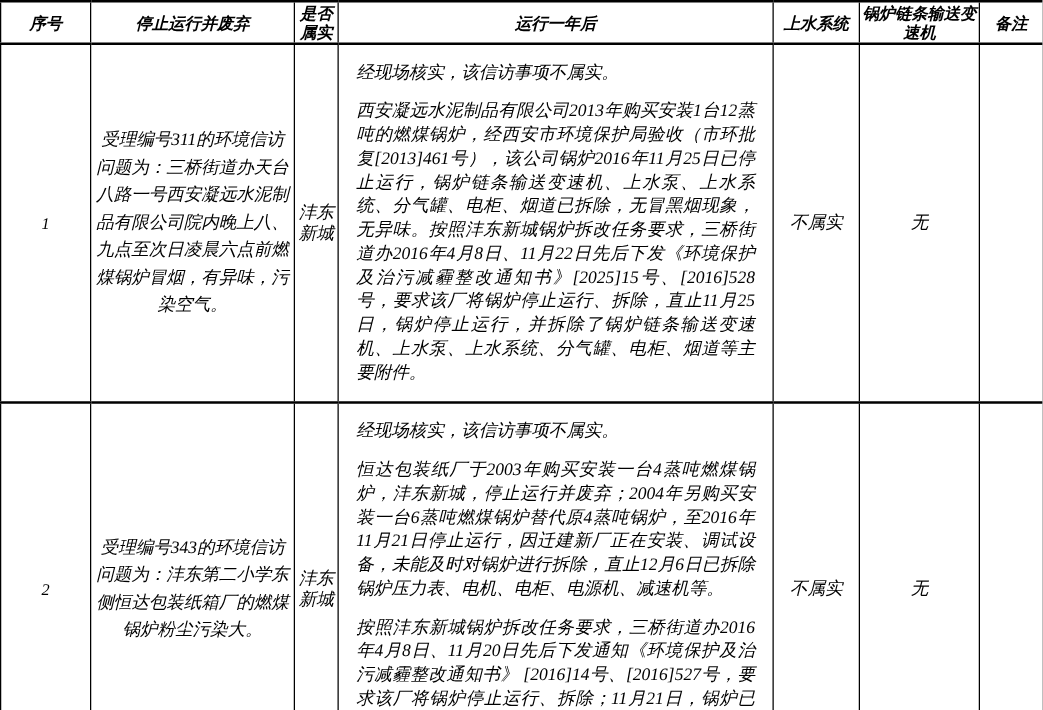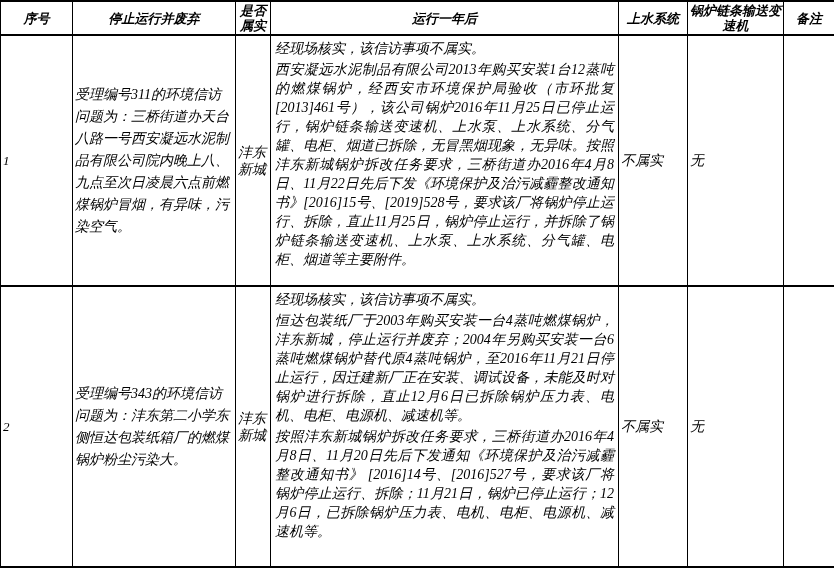--- a/index.html
+++ b/index.html
@@ -34,37 +34,37 @@
   thead th {
     font-weight: bold;
     font-size: 13px;
     line-height: 15px;
     text-align: center;
     vertical-align: middle;
     height: 30px;
     padding: 0 1px;
   }
   td.center {
-    text-align: left;
+    text-align: center;
     vertical-align: middle;
     font-size: 14px;
     line-height: 22px;
   }
   td.serial   { font-size: 13px; }
   td.problem  { padding: 2px 6px; }
   td.district { padding: 2px 1px; line-height: 17px; letter-spacing: 0; }
   td.investigation {
     text-align: justify;
     text-justify: inter-ideograph;
     vertical-align: top;
     font-size: 14px;
     line-height: 19px;
     padding: 2px 3px 2px 3px;
   }
-  td.investigation p { margin: 2px; }
+  td.investigation p { margin: 12px; }
   tr.row-1 { height: 251px; }
   thead tr { height: 32px; }
 </style>
 </head>
 <body>
 
 <table class="report">
   <colgroup>
     <col style="width:72px">
     <col style="width:163px">
@@ -85,21 +85,21 @@
       <th>备注</th>
     </tr>
   </thead>
   <tbody>
     <tr class="row-1">
       <td class="center serial">1</td>
       <td class="center problem">受理编号311的环境信访问题为：三桥街道办天台八路一号西安凝远水泥制品有限公司院内晚上八、九点至次日凌晨六点前燃煤锅炉冒烟，有异味，污染空气。</td>
       <td class="center district">沣东新城</td>
       <td class="investigation">
         <p>经现场核实，该信访事项不属实。</p>
-        <p>西安凝远水泥制品有限公司2013年购买安装1台12蒸吨的燃煤锅炉，经西安市环境保护局验收（市环批复[2013]461号），该公司锅炉2016年11月25日已停止运行，锅炉链条输送变速机、上水泵、上水系统、分气罐、电柜、烟道已拆除，无冒黑烟现象，无异味。按照沣东新城锅炉拆改任务要求，三桥街道办2016年4月8日、11月22日先后下发《环境保护及治污减霾整改通知书》[2016]15号、[2019]528号，要求该厂将锅炉停止运行、拆除，直止11月25日，锅炉停止运行，并拆除了锅炉链条输送变速机、上水泵、上水系统、分气罐、电柜、烟道等主要附件。</p>
+        <p>西安凝远水泥制品有限公司2013年购买安装1台12蒸吨的燃煤锅炉，经西安市环境保护局验收（市环批复[2013]461号），该公司锅炉2016年11月25日已停止运行，锅炉链条输送变速机、上水泵、上水系统、分气罐、电柜、烟道已拆除，无冒黑烟现象，无异味。按照沣东新城锅炉拆改任务要求，三桥街道办2016年4月8日、11月22日先后下发《环境保护及治污减霾整改通知书》[2025]15号、[2016]528号，要求该厂将锅炉停止运行、拆除，直止11月25日，锅炉停止运行，并拆除了锅炉链条输送变速机、上水泵、上水系统、分气罐、电柜、烟道等主要附件。</p>
       </td>
       <td class="center">不属实</td>
       <td class="center">无</td>
       <td class="center"></td>
     </tr>
     <tr class="row-2">
       <td class="center serial">2</td>
       <td class="center problem">受理编号343的环境信访问题为：沣东第二小学东侧恒达包装纸箱厂的燃煤锅炉粉尘污染大。</td>
       <td class="center district">沣东新城</td>
       <td class="investigation">

